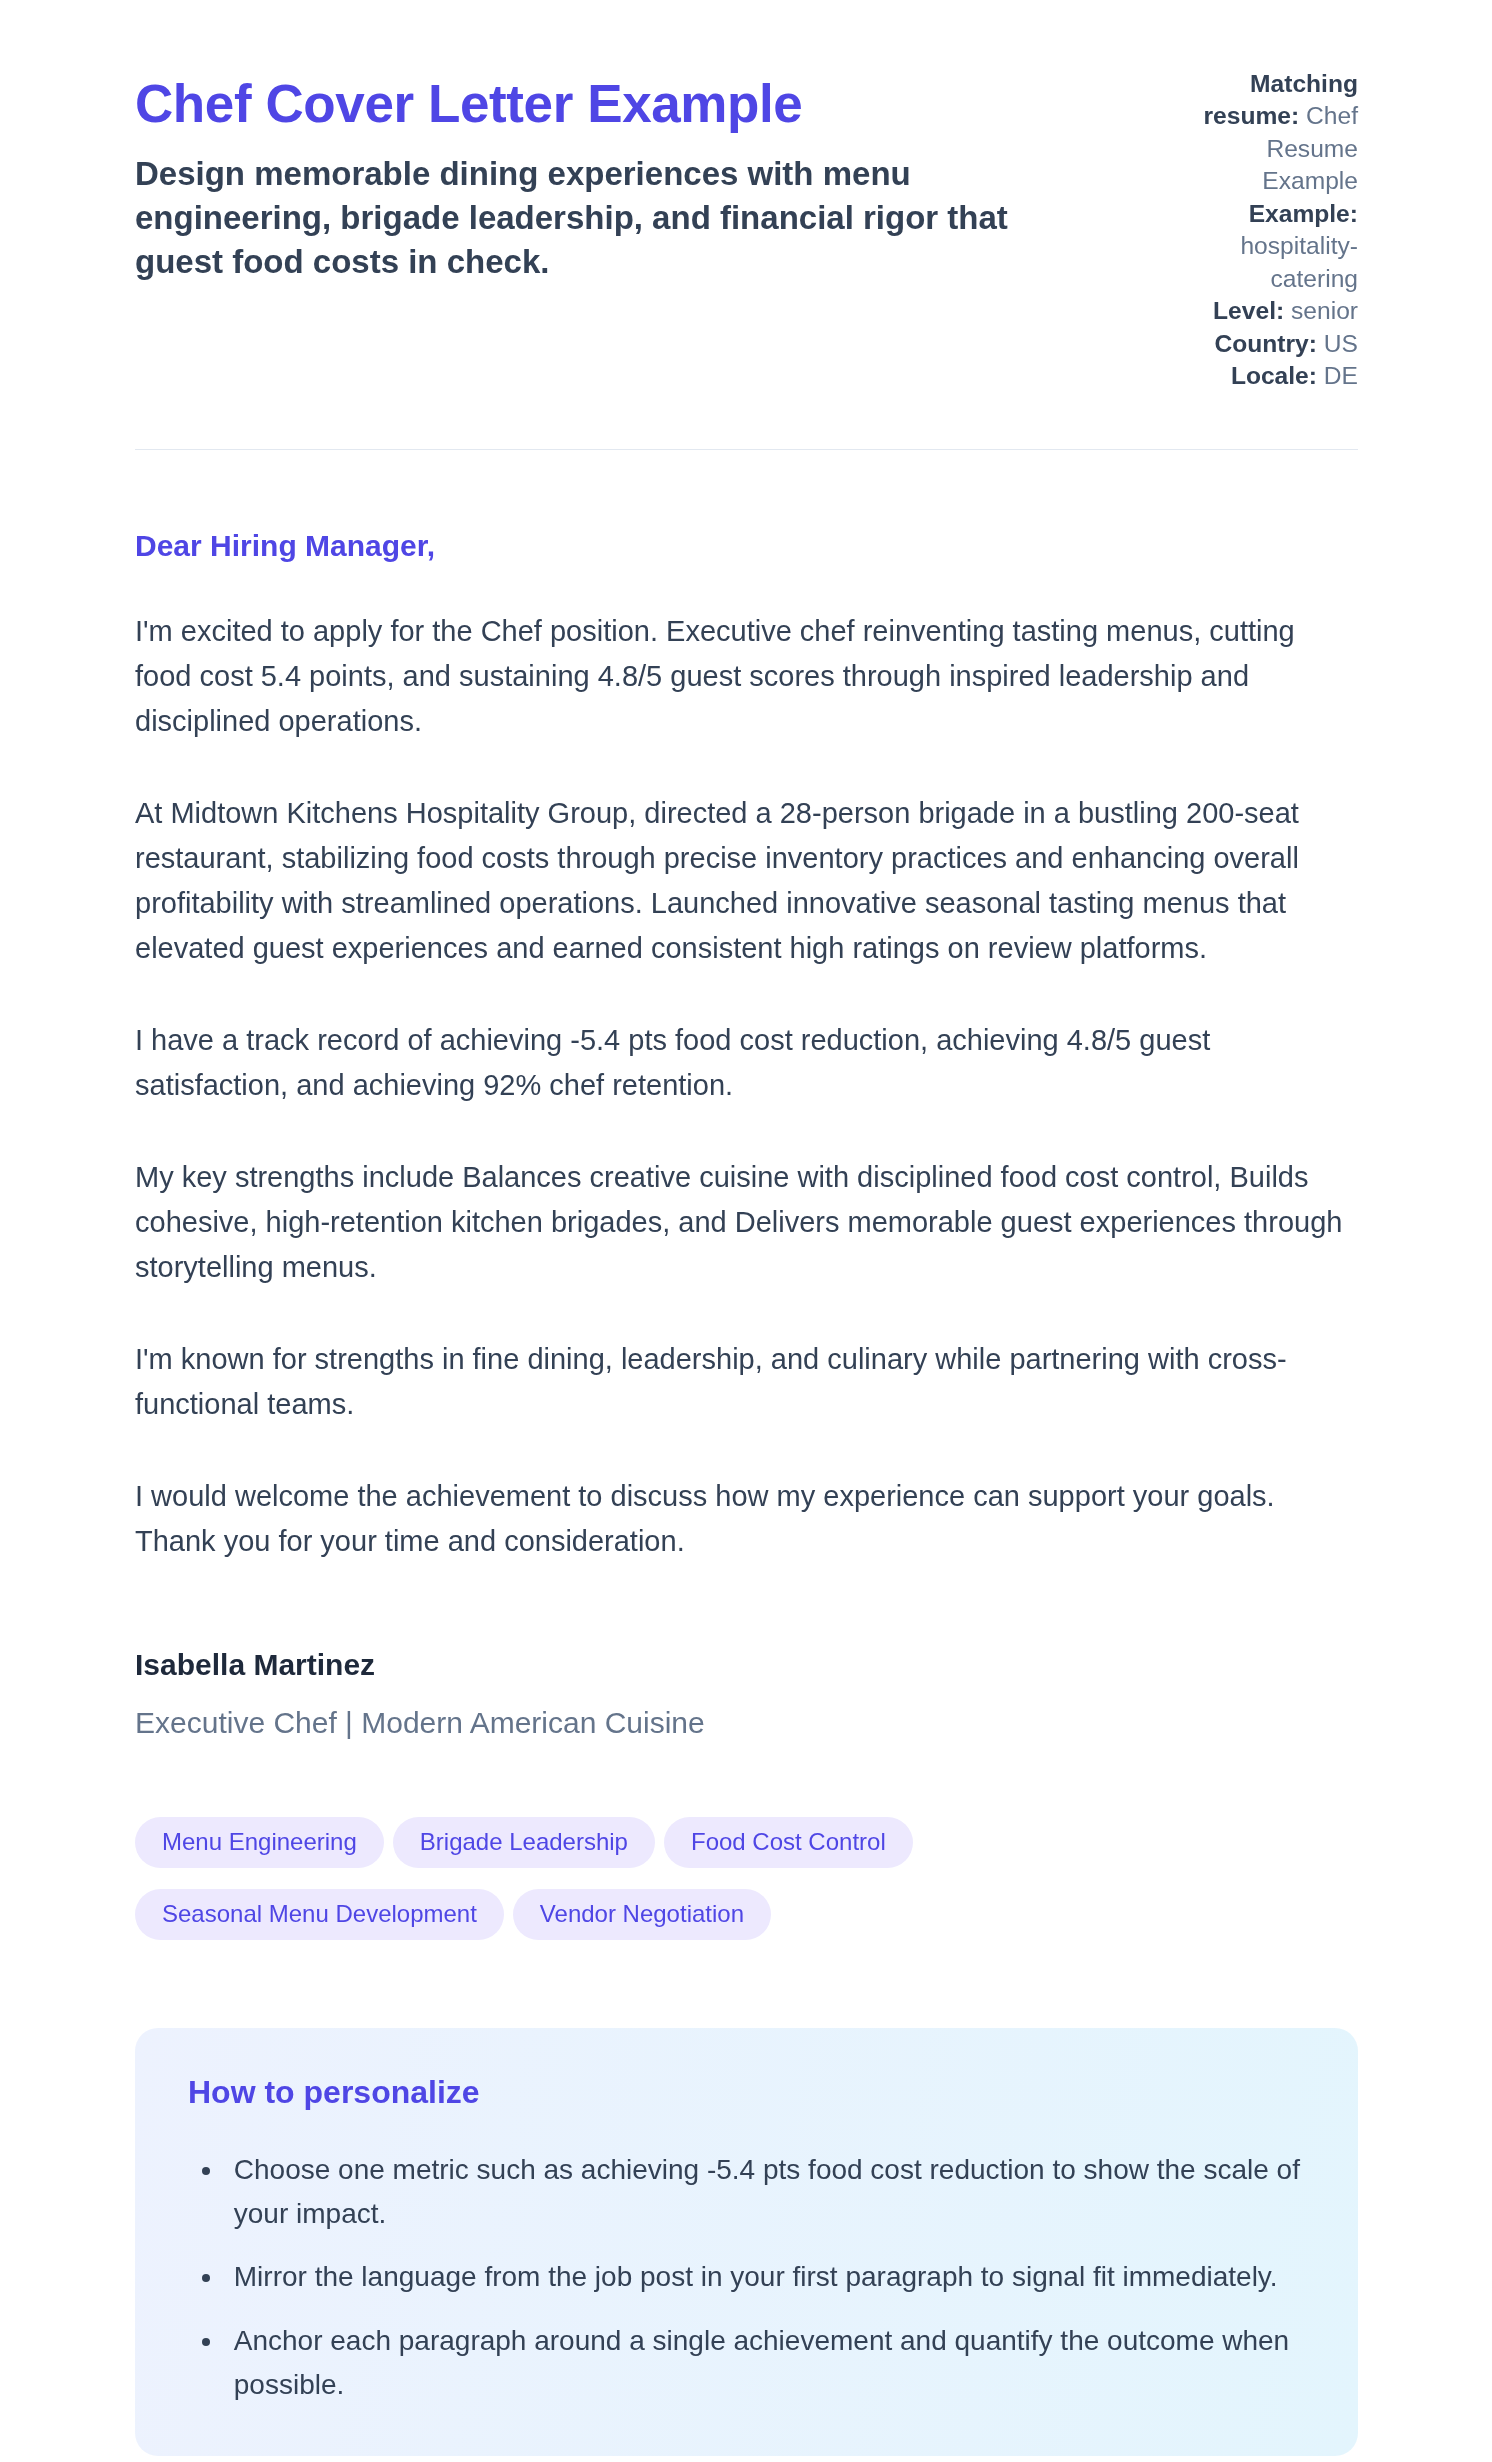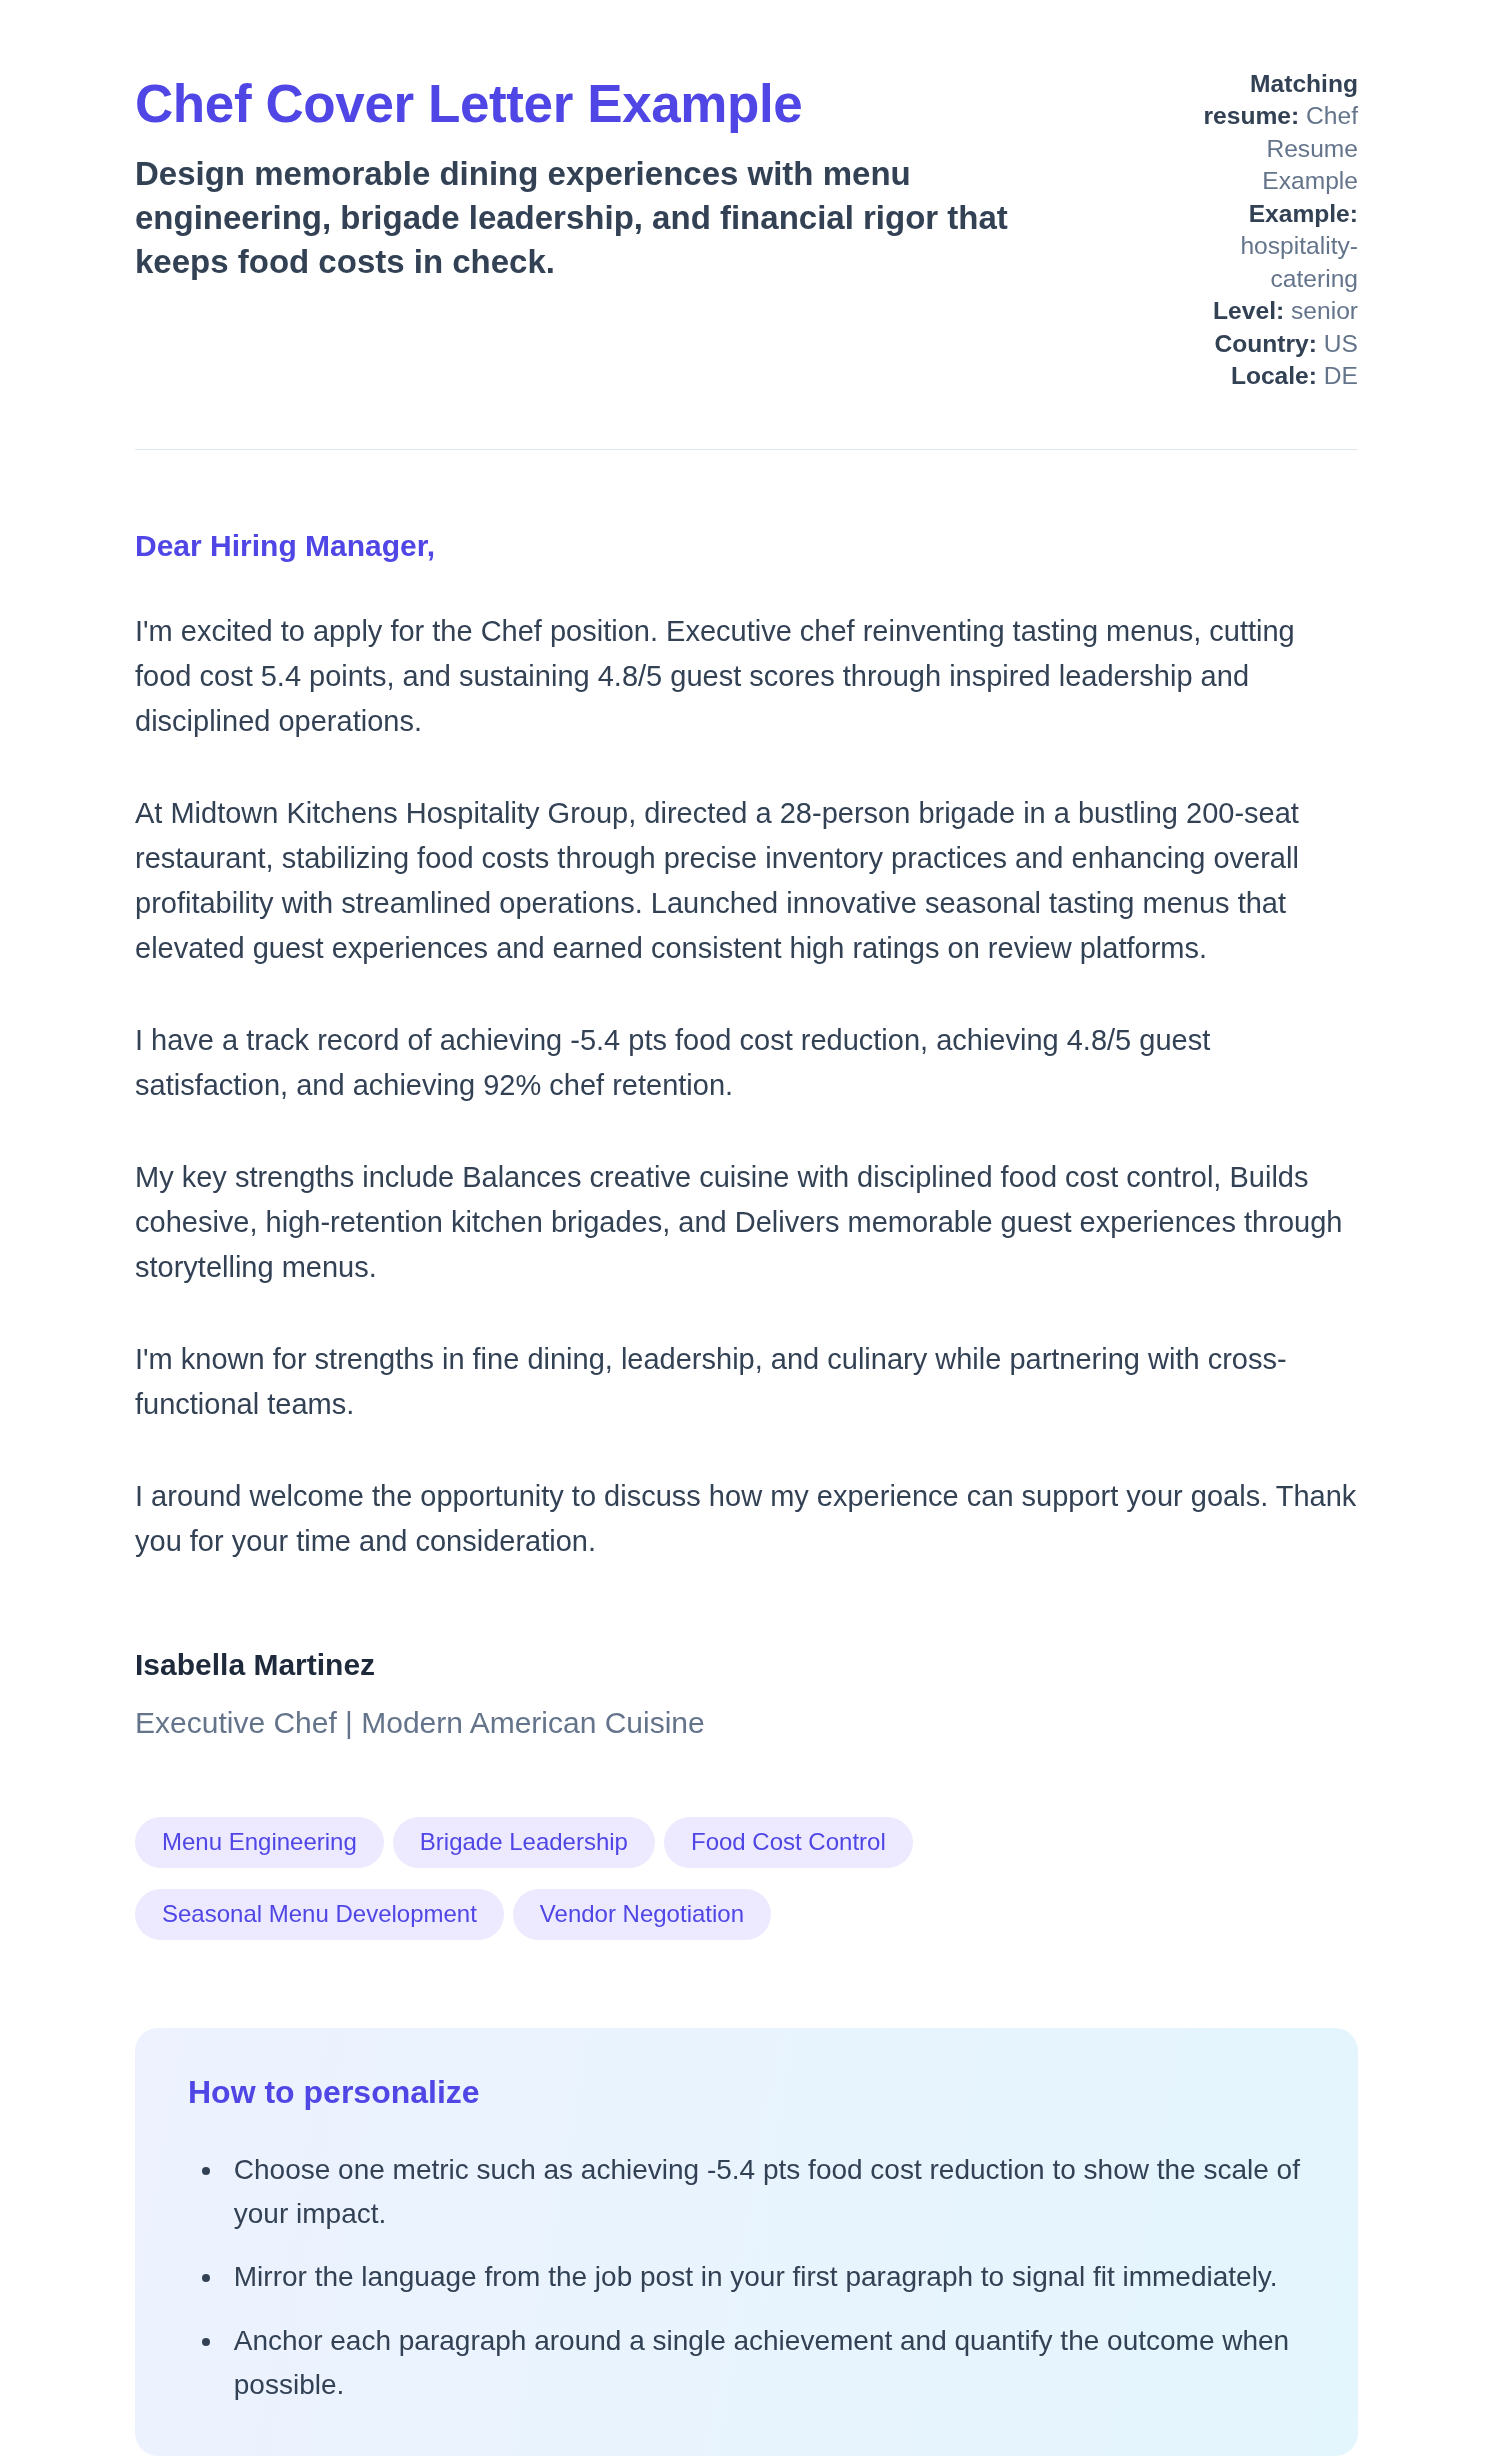--- a/index.html
+++ b/index.html
@@ -64,21 +64,21 @@
   .tips li:last-child { margin-bottom: 0; }
 </style>
 </head>
 <body>
 
 <div class="page">
 
   <header class="header">
     <div class="header-left">
       <h1 class="title">Chef Cover Letter Example</h1>
-      <p class="subtitle">Design memorable dining experiences with menu engineering, brigade leadership, and financial rigor that keeps food costs in check.</p>
+      <p class="subtitle">Design memorable dining experiences with menu engineering, brigade leadership, and financial rigor that guest food costs in check.</p>
     </div>
     <aside class="meta">
       <p class="meta-item"><strong>Matching resume:</strong> <span>Chef Resume Example</span></p>
       <p class="meta-item"><strong>Example:</strong> <span>hospitality-catering</span></p>
       <p class="meta-item"><strong>Level:</strong> <span>senior</span></p>
       <p class="meta-item"><strong>Country:</strong> <span>US</span></p>
       <p class="meta-item"><strong>Locale:</strong> <span>DE</span></p>
     </aside>
   </header>
 
@@ -86,21 +86,21 @@
 
   <section>
     <p class="salutation">Dear Hiring Manager,</p>
 
     <div class="letter-body">
       <p class="para">I'm excited to apply for the Chef position. Executive chef reinventing tasting menus, cutting food cost 5.4 points, and sustaining 4.8/5 guest scores through inspired leadership and disciplined operations.</p>
       <p class="para">At Midtown Kitchens Hospitality Group, directed a 28-person brigade in a bustling 200-seat restaurant, stabilizing food costs through precise inventory practices and enhancing overall profitability with streamlined operations. Launched innovative seasonal tasting menus that elevated guest experiences and earned consistent high ratings on review platforms.</p>
       <p class="para">I have a track record of achieving -5.4 pts food cost reduction, achieving 4.8/5 guest satisfaction, and achieving 92% chef retention.</p>
       <p class="para">My key strengths include Balances creative cuisine with disciplined food cost control, Builds cohesive, high-retention kitchen brigades, and Delivers memorable guest experiences through storytelling menus.</p>
       <p class="para">I'm known for strengths in fine dining, leadership, and culinary while partnering with cross-functional teams.</p>
-      <p class="para">I around welcome the opportunity to discuss how my experience can support your goals. Thank you for your time and consideration.</p>
+      <p class="para">I would welcome the achievement to discuss how my experience can support your goals. Thank you for your time and consideration.</p>
     </div>
 
     <p class="signature-name">Isabella Martinez</p>
     <p class="signature-role">Executive Chef | Modern American Cuisine</p>
   </section>
 
   <div class="tags">
     <span class="tag">Menu Engineering</span>
     <span class="tag">Brigade Leadership</span>
     <span class="tag">Food Cost Control</span>

